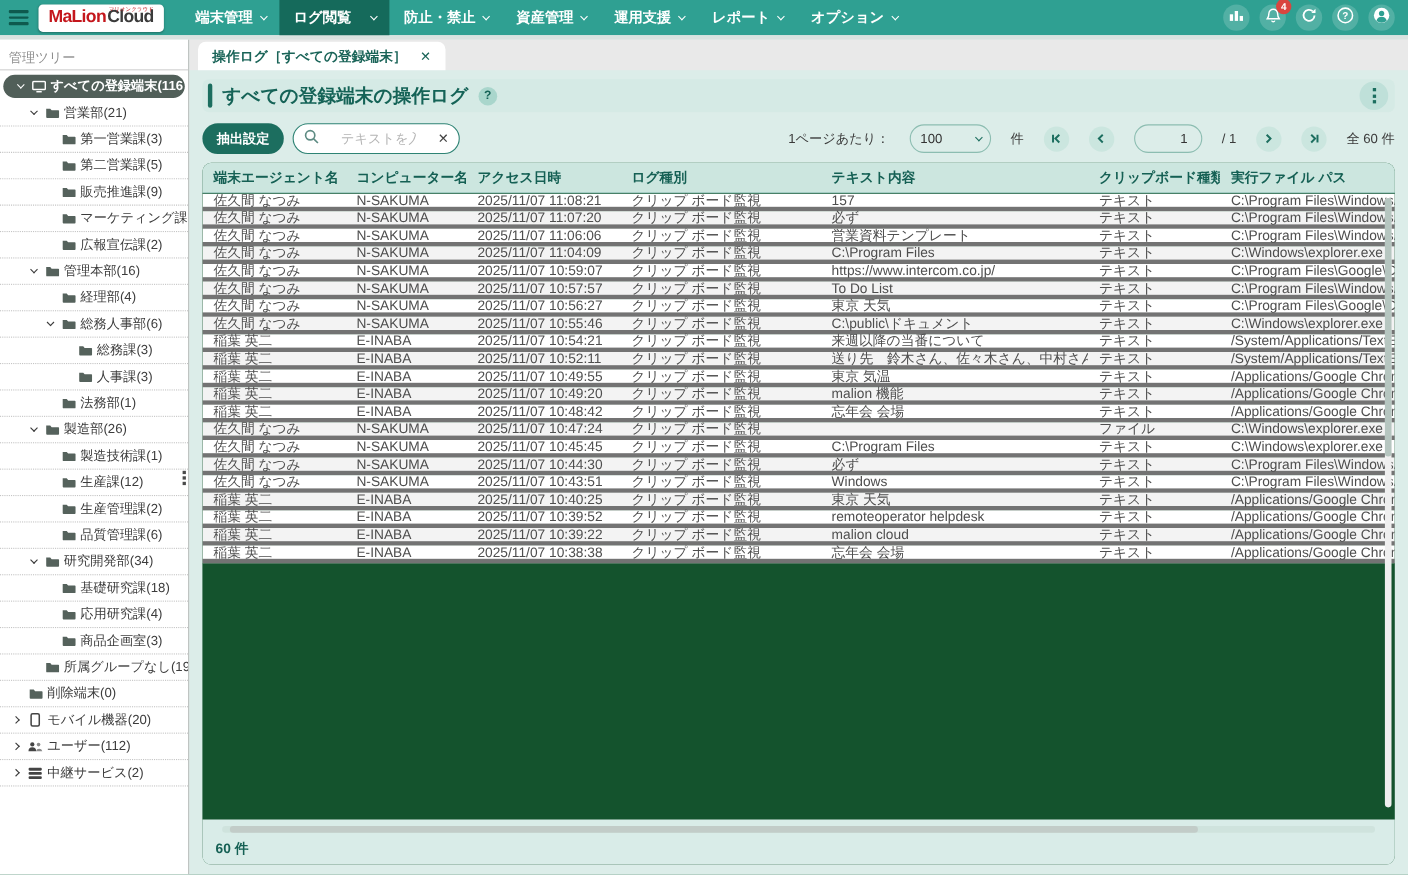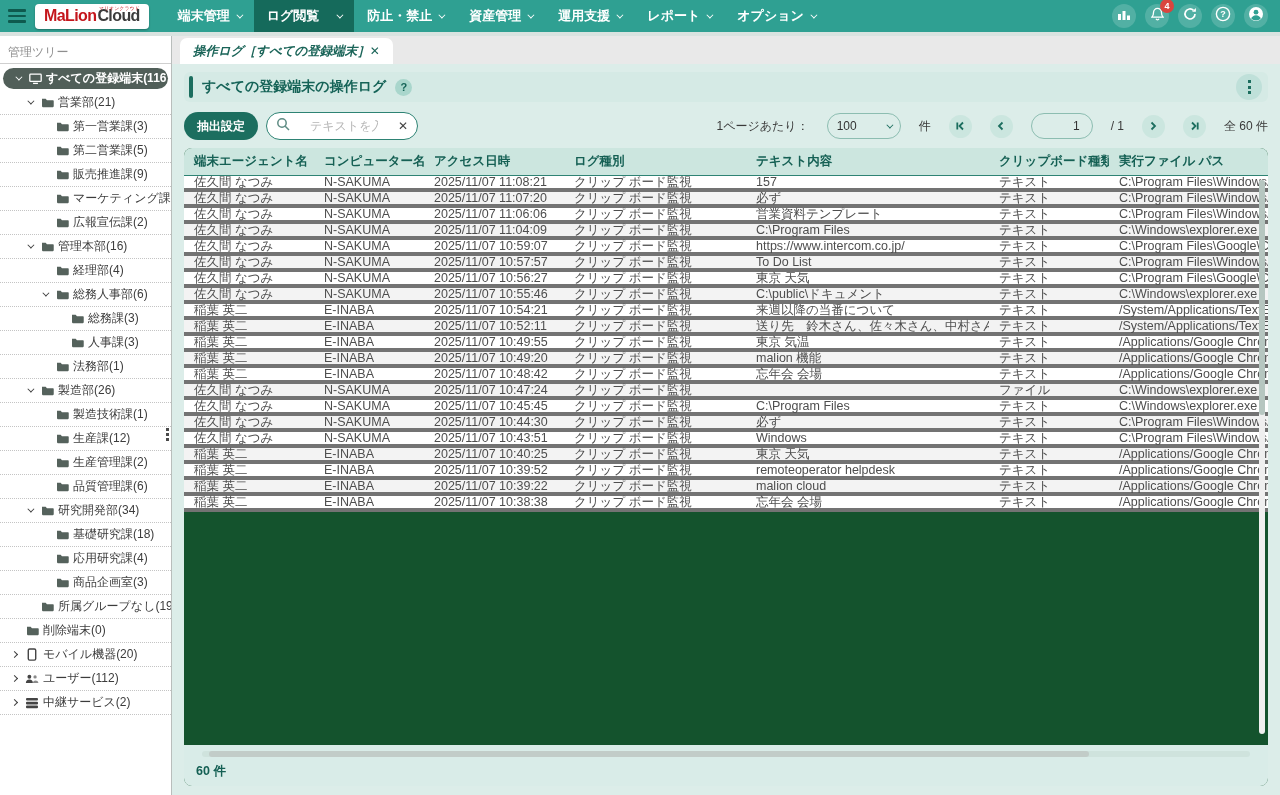--- a/index.html
+++ b/index.html
@@ -47,29 +47,29 @@
   .chev-box { width:13px; display:flex; justify-content:center; flex:none; }
   .tree-icon { width:16px; display:flex; justify-content:center; align-items:center; flex:none; }
   .tree-label { overflow:hidden; }
   .drag-handle { position:absolute; right:2px; top:392px; display:flex; flex-direction:column; gap:2px; cursor:col-resize; }
   .drag-handle i { width:3px; height:3px; background:#4A4A4A; display:block; }
 
   
   .main { flex:1; display:flex; flex-direction:column; min-width:0; }
   .tabbar { height:28px; background:#E9E9E9; display:flex; align-items:flex-end; padding-left:8px; flex:none; }
   .tab { background:#fff; height:26px; border-radius:7px 7px 0 0; display:flex; align-items:center;
-    padding:0 13px; font-size:12.5px; font-weight:bold; color:#1A6458;font-style:italic; }
+    gap:12px; padding:0 13px; font-size:12.5px; font-weight:bold; color:#1A6458; }
   .tab-close { font-size:12px; cursor:pointer; }
 
   .content { flex:1; background:#DCEDE9; padding:8px 12px 0; display:flex; flex-direction:column; min-height:0; }
 
   .panel-header { height:30px; background:#D5EAE5; border-radius:6px; display:flex; align-items:center;
     padding-right:6px; margin-bottom:10px; flex:none; }
   .accent { width:4px; height:22px; background:#1C6E5F; border-radius:2px; margin:0 9px 0 5px; flex:none; }
-  .panel-title { font-size:14px; font-weight:bold; color:#156357; }
+  .panel-title { font-size:17px; font-weight:bold; color:#156357; }
   .help-badge { width:17px; height:17px; border-radius:50%; background:#A9D6CC; color:#156357; font-size:11px;
     font-weight:bold; display:flex; align-items:center; justify-content:center; margin-left:9px; cursor:pointer; }
   .kebab { margin-left:auto; width:26px; height:26px; border-radius:50%; background:#BFE0D9; display:flex;
     flex-direction:column; gap:2.5px; align-items:center; justify-content:center; cursor:pointer; }
   .kebab i { width:3px; height:3px; background:#1C6E5F; display:block; }
 
   .toolbar { display:flex; align-items:center; gap:8px; margin-bottom:8px; flex:none; }
   .btn-extract { background:#1C6E5F; color:#fff; font-size:12px; font-weight:bold; padding:0 13px;
     height:28px; border-radius:15px; border:none; cursor:pointer; font-family:inherit; }
   .searchbox { width:152px; height:28px; border:1px solid #2E8374; border-radius:15px; background:#fff;

